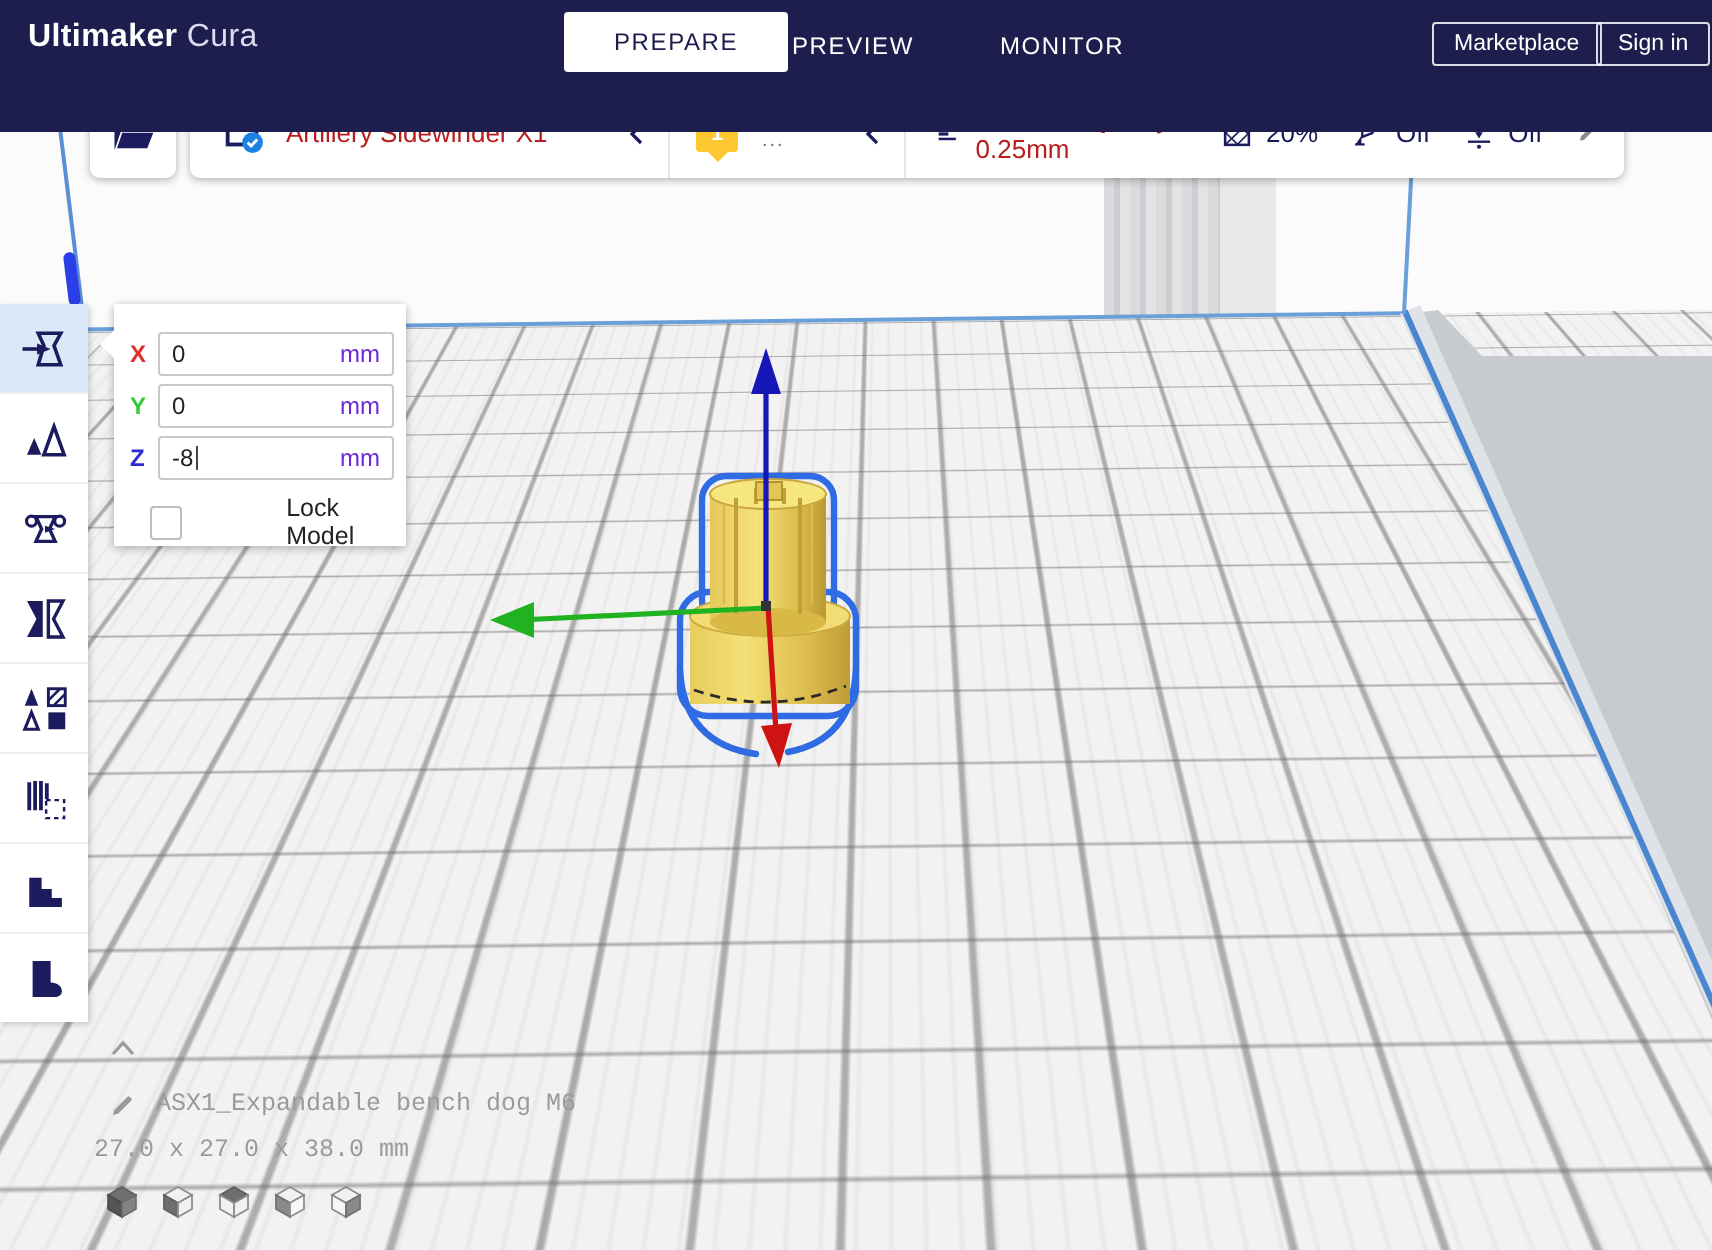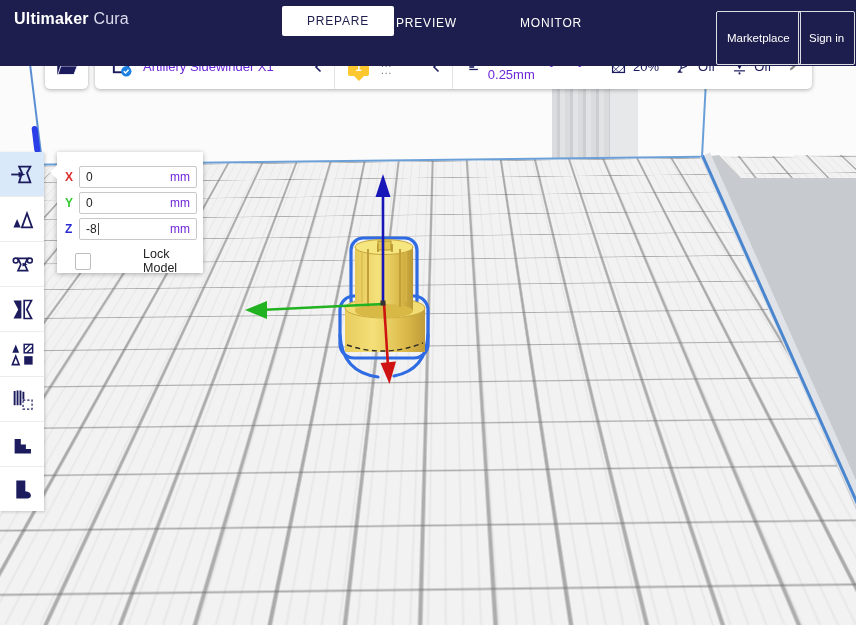--- a/index.html
+++ b/index.html
@@ -8,30 +8,30 @@
 
   
   .header{position:absolute;left:0;top:0;width:856px;height:66px;background:#1e1e4e;z-index:7;}
   .logo{position:absolute;left:14px;top:10px;font-size:16px;color:#fff;letter-spacing:.2px;}
   .logo b{font-weight:700;}
   .logo span{font-weight:300;color:#dcdcef;}
   .tab{position:absolute;top:8px;font-size:12px;font-weight:400;letter-spacing:.8px;color:#fff;
        padding:8px 0;cursor:pointer;}
   .tab.active{background:#fff;color:#1e1e4e;border-radius:2px;padding:8px 25px;top:6px;}
   .hdr-btn{position:absolute;top:11px;border:1px solid rgba(255,255,255,.85);border-radius:2px;
-       color:#fff;font-size:11.5px;padding:20px 10px;cursor:pointer;}
+       color:#fff;font-size:11.5px;padding:4px 10px;cursor:pointer;}
 
   
   .card{position:absolute;background:#fff;border-radius:0 0 5px 5px;
         box-shadow:0 1px 4px rgba(0,0,0,.3);z-index:6;}
   .open-card{left:45px;top:44px;width:43px;height:45px;display:flex;align-items:center;justify-content:center;}
   .sel-card{left:95px;top:44px;width:717px;height:45px;display:flex;align-items:stretch;}
   .sel-sec{display:flex;align-items:center;position:relative;}
   .sel-div{width:1px;background:#e4e4e4;margin:0;}
-  .sel-txt{font-size:13px;color:#6d28d9;}
+  .sel-txt{font-size:13px;color:#b91c1c;}
   .chev{margin-left:auto;display:flex;align-items:center;}
   .mat-badge{width:21px;height:18px;background:#fdc72f;border-radius:2px;position:relative;
              display:flex;align-items:center;justify-content:center;
              color:#fff;font-size:11px;font-weight:700;}
   .mat-badge:after{content:"";position:absolute;left:6px;bottom:-5px;border-left:5px solid transparent;
              border-right:5px solid transparent;border-top:5px solid #fdc72f;}
   .dots{color:#6b6b6b;font-size:10px;line-height:7px;letter-spacing:1px;text-align:left;}
   .set-item{display:flex;align-items:center;gap:5px;font-size:13px;color:#1a1a5e;justify-content:space-between;}
 
   
@@ -173,21 +173,21 @@
       <line x1="144" y1="133" x2="148" y2="196" stroke="#cf1212" stroke-width="2.6"></line>
       <polygon points="140.5,193 156,191.5 149.5,214" fill="#cf1212"></polygon>
       <rect x="140.5" y="130.5" width="5" height="5" fill="#333"></rect>
     </g>
   </svg>
 
   <div class="header">
     <div class="logo"><b>Ultimaker</b> <span>Cura</span></div>
     <div class="tab active" style="left:282px;">PREPARE</div>
     <div class="tab" style="left:396px;">PREVIEW</div>
-    <div class="tab" style="left:520px;">MONITOR</div>
+    <div class="tab" style="left:500px;">MONITOR</div>
     <div class="hdr-btn" style="left:716px;">Marketplace</div>
     <div class="hdr-btn" style="left:798px;">Sign in</div>
   </div>
 
   <div class="card open-card">
     <svg width="26" height="26" viewBox="0 0 24 24">
       <path d="M3 5.5h6.2l1.8 2H21v4H8.5L5.5 19H3Z" fill="#1b1b5e"></path>
       <path d="M6.3 11h15.2L18.4 19H3.6Z" fill="#1b1b5e" stroke="#fff" stroke-width=".8"></path>
     </svg>
   </div>

